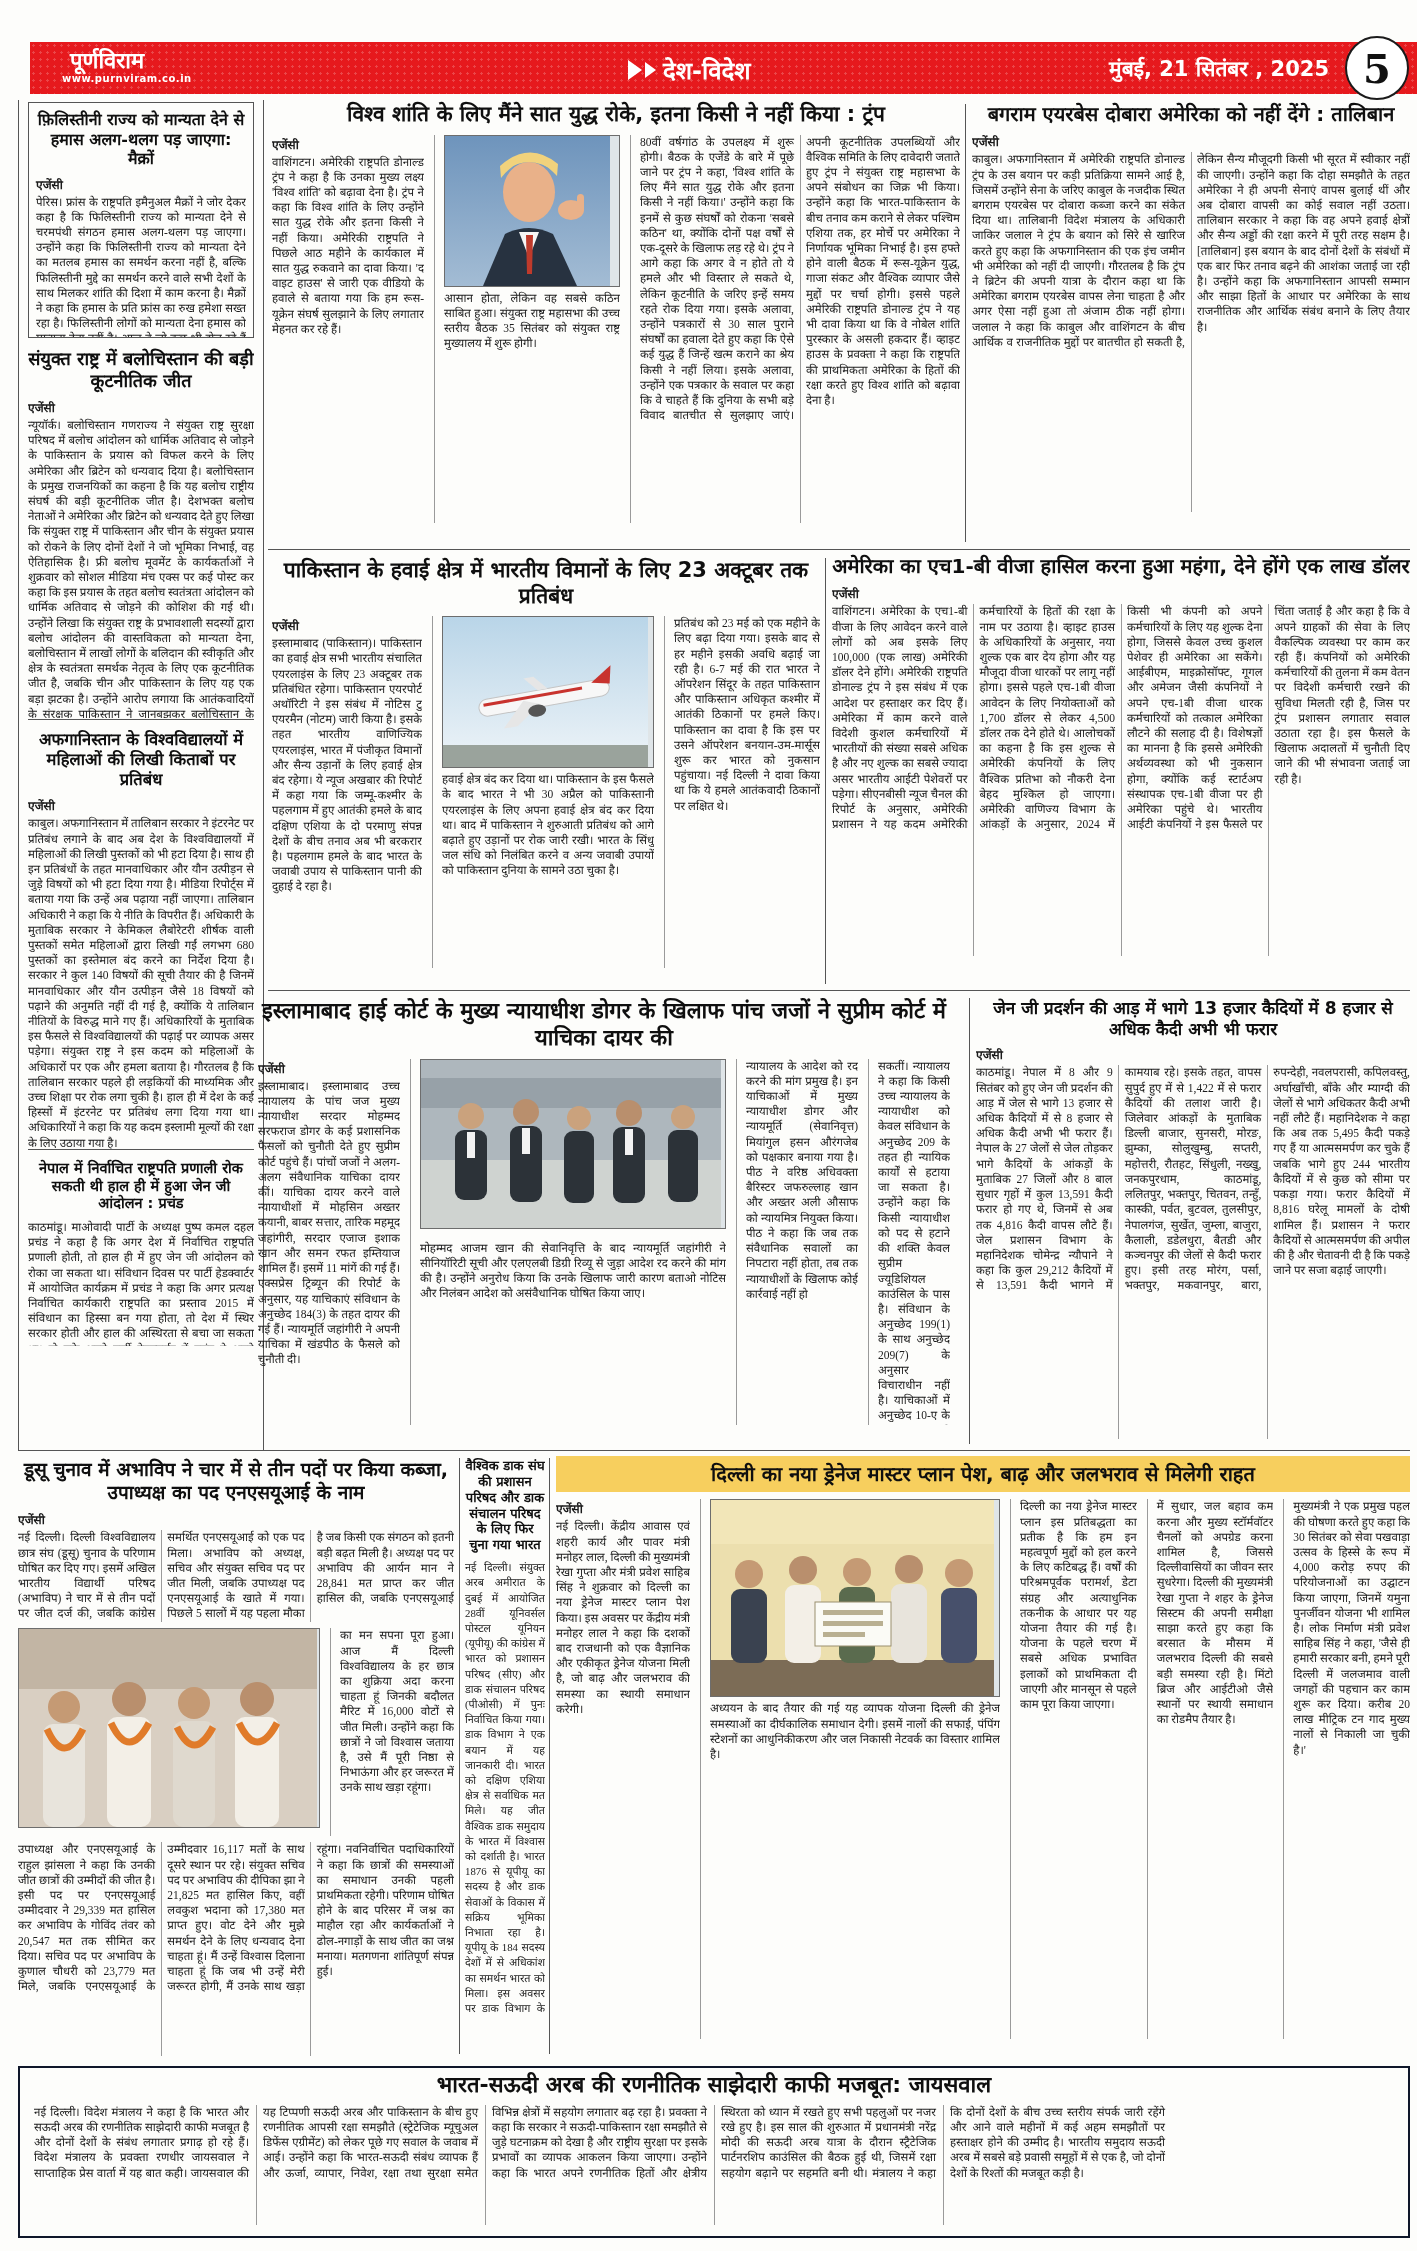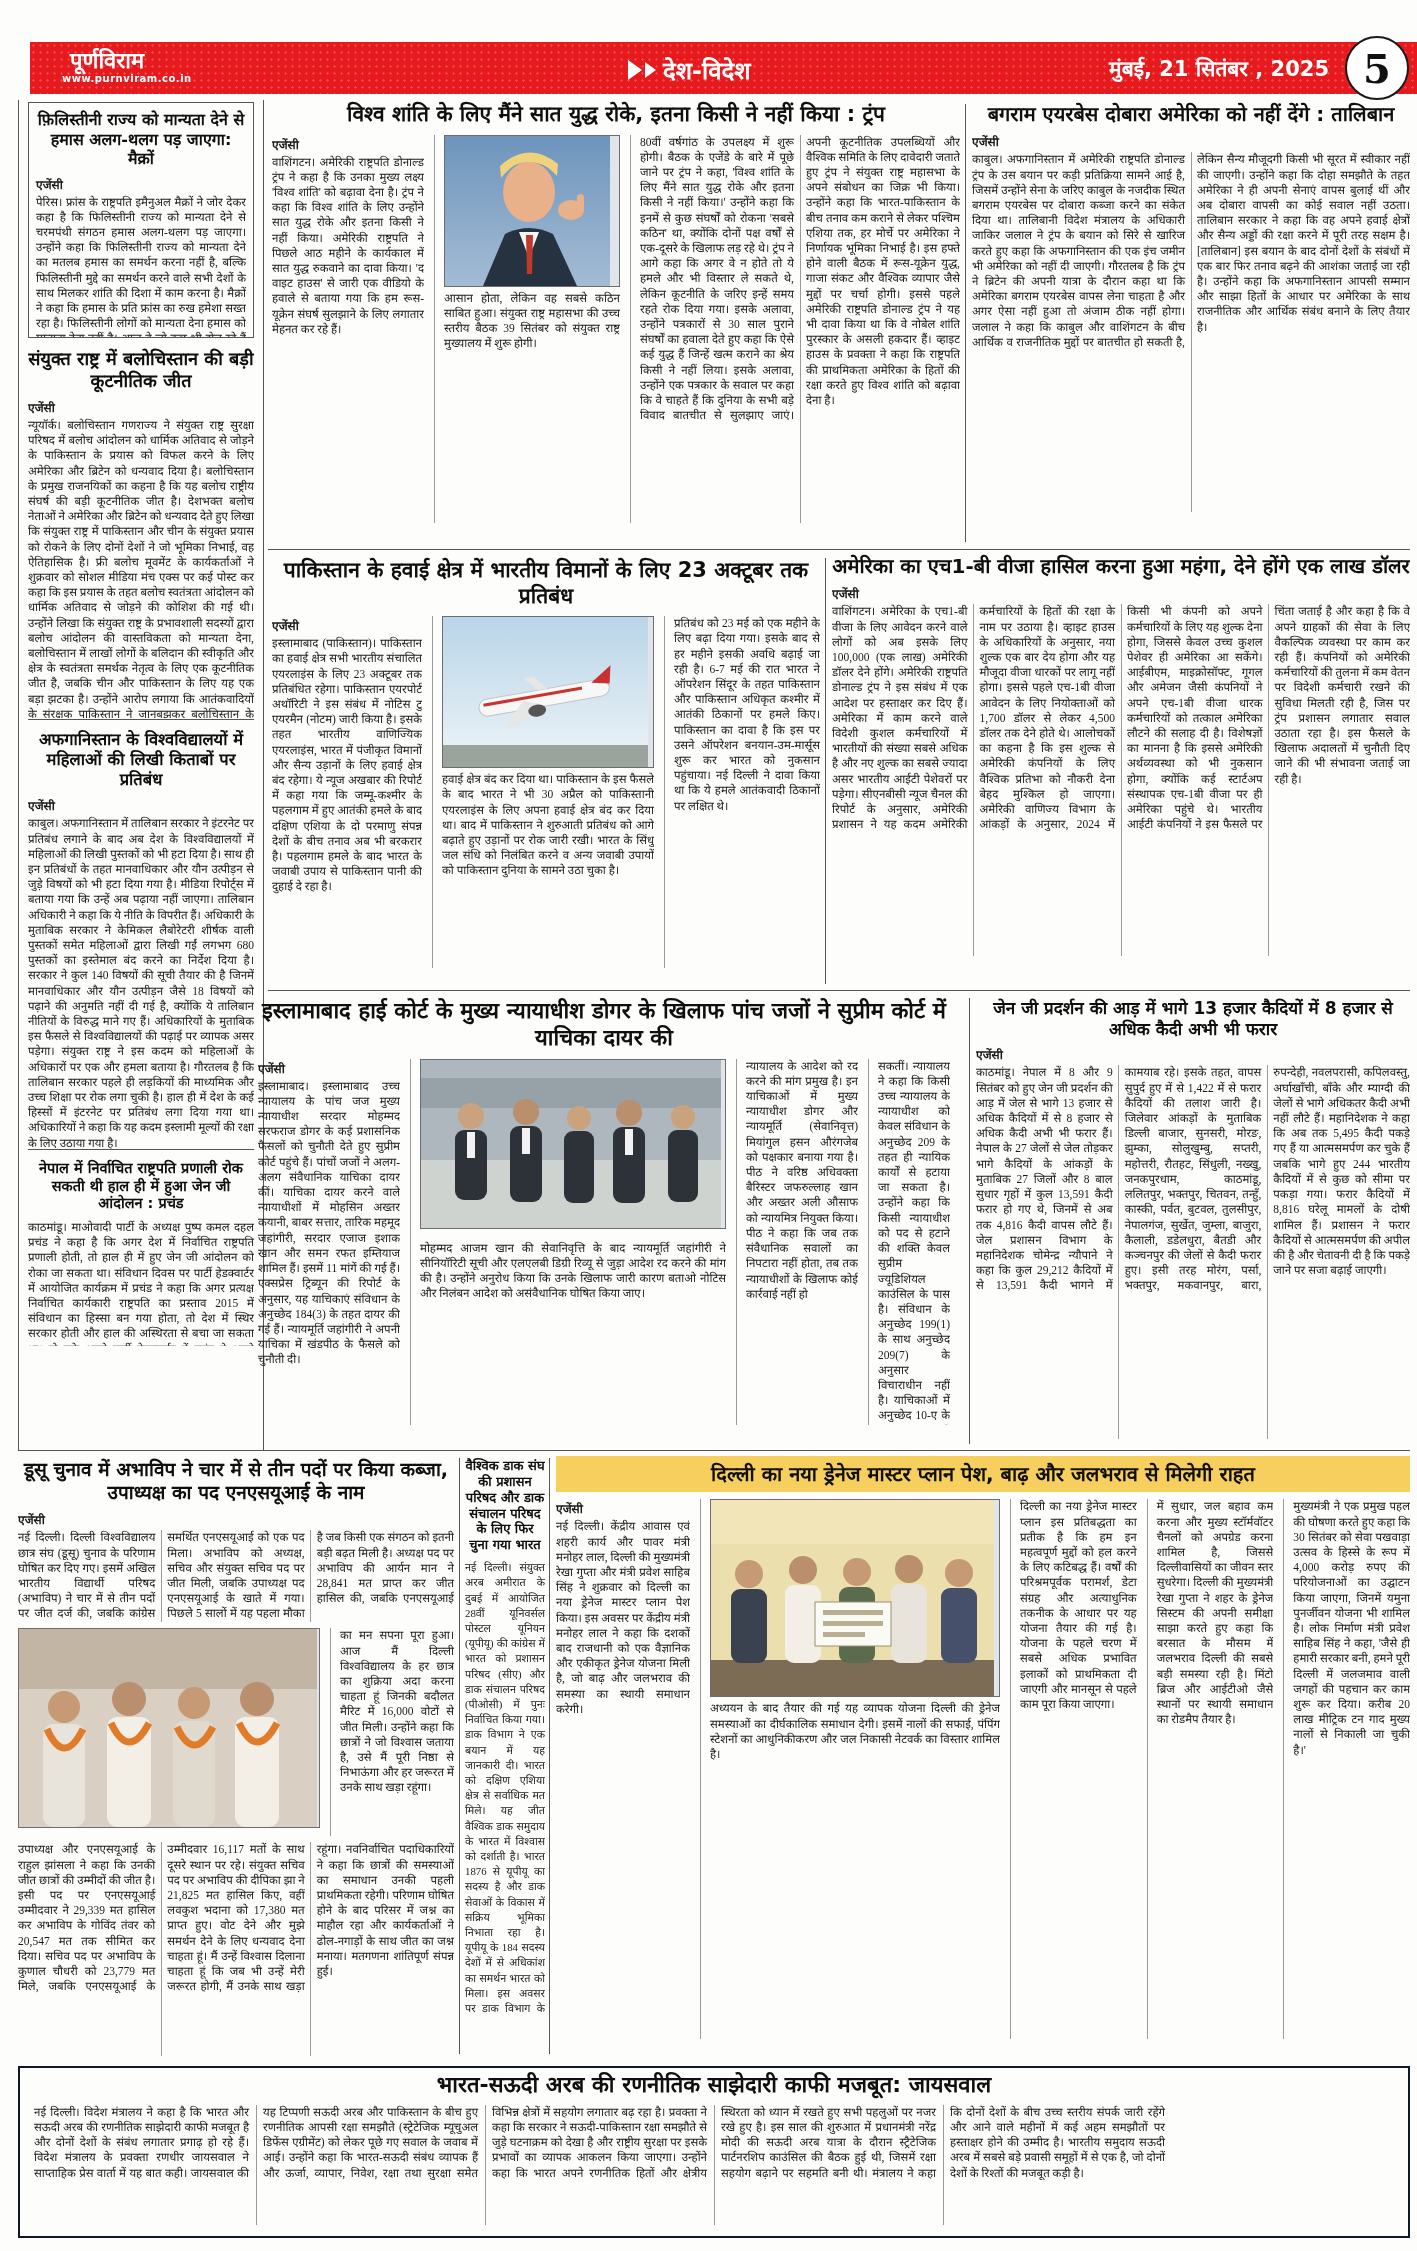--- a/index.html
+++ b/index.html
@@ -106,21 +106,21 @@
             <path d="M56 42 Q83 8 112 40 L113 28 Q84 4 55 30 Z" fill="#f1d27c"></path>
             <ellipse cx="84" cy="56" rx="26" ry="30" fill="#e9b189"></ellipse>
             <path d="M58 36 Q84 16 110 36 Q108 24 84 20 Q60 24 58 36 Z" fill="#f1d27c"></path>
             <path d="M38 150 L60 98 Q84 86 108 98 L132 150 Z" fill="#273240"></path>
             <polygon points="74,96 94,96 84,122" fill="#f6f6f6"></polygon>
             <polygon points="81,99 88,99 87,138 82,138" fill="#bf3a2b"></polygon>
             <ellipse cx="126" cy="74" rx="13" ry="10" fill="#e9b189"></ellipse>
             <rect x="132" y="58" width="7" height="18" rx="3.5" fill="#e9b189"></rect>
           </svg>
         </span>
-        <div class="bt" style="margin-top:4px;">आसान होता, लेकिन वह सबसे कठिन साबित हुआ। संयुक्त राष्ट्र महासभा की उच्च स्तरीय बैठक 39 सितंबर को संयुक्त राष्ट्र मुख्यालय में शुरू होगी।</div>
+        <div class="bt" style="margin-top:4px;">आसान होता, लेकिन वह सबसे कठिन साबित हुआ। संयुक्त राष्ट्र महासभा की उच्च स्तरीय बैठक 35 सितंबर को संयुक्त राष्ट्र मुख्यालय में शुरू होगी।</div>
       </div>
       <div class="mini bt cols2" style="flex:1;">80वीं वर्षगांठ के उपलक्ष्य में शुरू होगी। बैठक के एजेंडे के बारे में पूछे जाने पर ट्रंप ने कहा, 'विश्व शांति के लिए मैंने सात युद्ध रोके और इतना किसी ने नहीं किया।' उन्होंने कहा कि इनमें से कुछ संघर्षों को रोकना 'सबसे कठिन' था, क्योंकि दोनों पक्ष वर्षों से एक-दूसरे के खिलाफ लड़ रहे थे। ट्रंप ने आगे कहा कि अगर वे न होते तो ये हमले और भी विस्तार ले सकते थे, लेकिन कूटनीति के जरिए इन्हें समय रहते रोक दिया गया। इसके अलावा, उन्होंने पत्रकारों से 30 साल पुराने संघर्षों का हवाला देते हुए कहा कि ऐसे कई युद्ध हैं जिन्हें खत्म कराने का श्रेय किसी ने नहीं लिया। इसके अलावा, उन्होंने एक पत्रकार के सवाल पर कहा कि वे चाहते हैं कि दुनिया के सभी बड़े विवाद बातचीत से सुलझाए जाएं। अपनी कूटनीतिक उपलब्धियों और वैश्विक समिति के लिए दावेदारी जताते हुए ट्रंप ने संयुक्त राष्ट्र महासभा के अपने संबोधन का जिक्र भी किया। उन्होंने कहा कि भारत-पाकिस्तान के बीच तनाव कम कराने से लेकर पश्चिम एशिया तक, हर मोर्चे पर अमेरिका ने निर्णायक भूमिका निभाई है। इस हफ्ते होने वाली बैठक में रूस-यूक्रेन युद्ध, गाजा संकट और वैश्विक व्यापार जैसे मुद्दों पर चर्चा होगी। इससे पहले अमेरिकी राष्ट्रपति डोनाल्ड ट्रंप ने यह भी दावा किया था कि वे नोबेल शांति पुरस्कार के असली हकदार हैं। व्हाइट हाउस के प्रवक्ता ने कहा कि राष्ट्रपति की प्राथमिकता अमेरिका के हितों की रक्षा करते हुए विश्व शांति को बढ़ावा देना है।</div>
     </div>
   </section>
 
   <section class="art" id="bagram" style="left:972px;top:100px;width:438px;height:444px;">
     <h2 class="hl" style="font-size:20px;text-align:center;">बगराम एयरबेस दोबारा अमेरिका को नहीं देंगे : तालिबान</h2>
     <div class="byline">एजेंसी</div>
     <div class="bt cols2" style="height:360px;">काबुल। अफगानिस्तान में अमेरिकी राष्ट्रपति डोनाल्ड ट्रंप के उस बयान पर कड़ी प्रतिक्रिया सामने आई है, जिसमें उन्होंने सेना के जरिए काबुल के नजदीक स्थित बगराम एयरबेस पर दोबारा कब्जा करने का संकेत दिया था। तालिबानी विदेश मंत्रालय के अधिकारी जाकिर जलाल ने ट्रंप के बयान को सिरे से खारिज करते हुए कहा कि अफगानिस्तान की एक इंच जमीन भी अमेरिका को नहीं दी जाएगी। गौरतलब है कि ट्रंप ने ब्रिटेन की अपनी यात्रा के दौरान कहा था कि अमेरिका बगराम एयरबेस वापस लेना चाहता है और अगर ऐसा नहीं हुआ तो अंजाम ठीक नहीं होगा। जलाल ने कहा कि काबुल और वाशिंगटन के बीच आर्थिक व राजनीतिक मुद्दों पर बातचीत हो सकती है, लेकिन सैन्य मौजूदगी किसी भी सूरत में स्वीकार नहीं की जाएगी। उन्होंने कहा कि दोहा समझौते के तहत अमेरिका ने ही अपनी सेनाएं वापस बुलाई थीं और अब दोबारा वापसी का कोई सवाल नहीं उठता। तालिबान सरकार ने कहा कि वह अपने हवाई क्षेत्रों और सैन्य अड्डों की रक्षा करने में पूरी तरह सक्षम है। [तालिबान] इस बयान के बाद दोनों देशों के संबंधों में एक बार फिर तनाव बढ़ने की आशंका जताई जा रही है। उन्होंने कहा कि अफगानिस्तान आपसी सम्मान और साझा हितों के आधार पर अमेरिका के साथ राजनीतिक और आर्थिक संबंध बनाने के लिए तैयार है।</div>
   </section>

